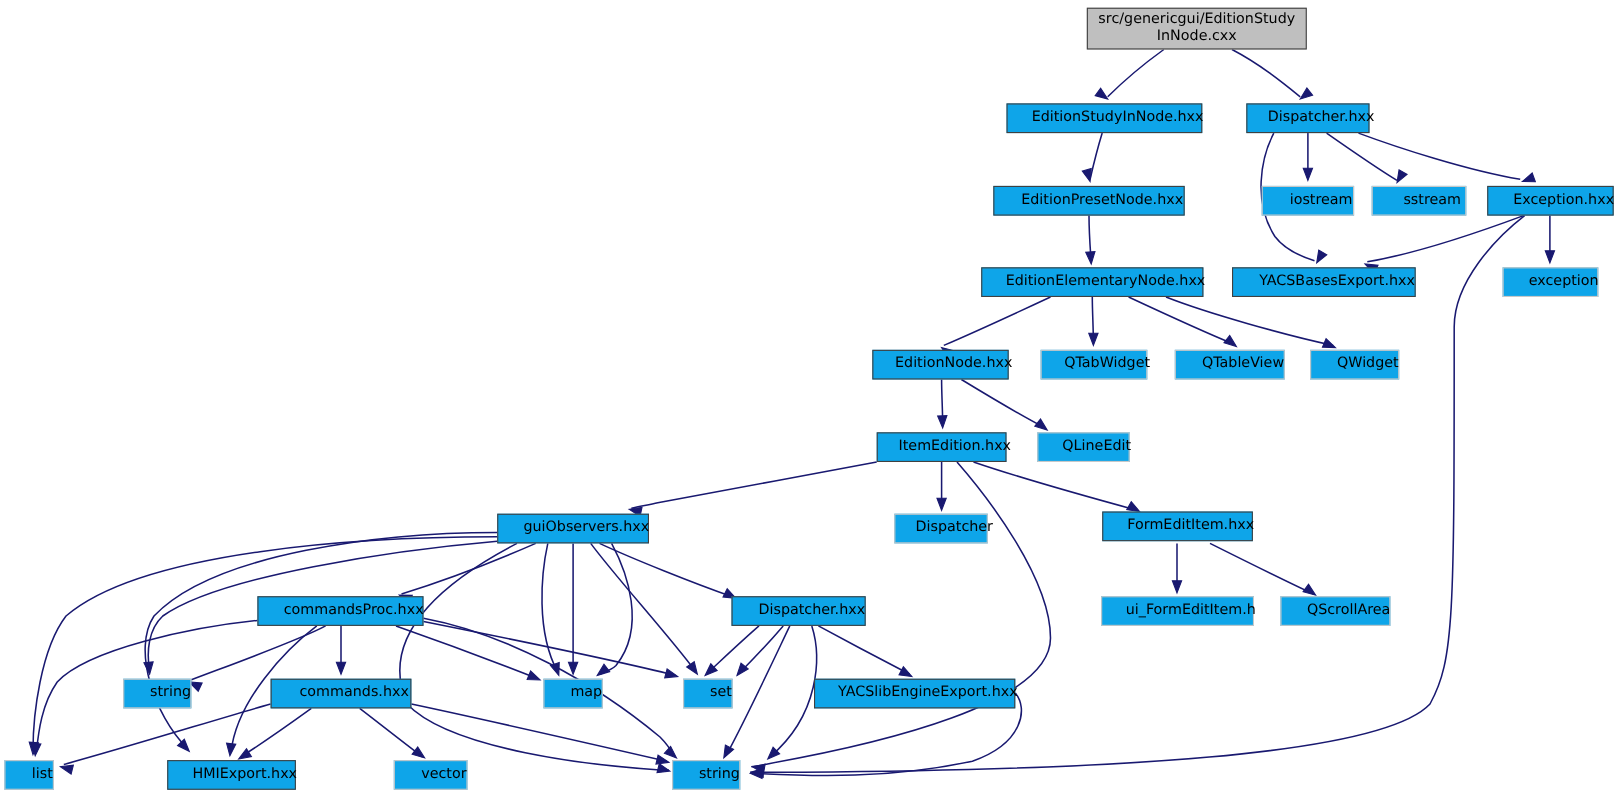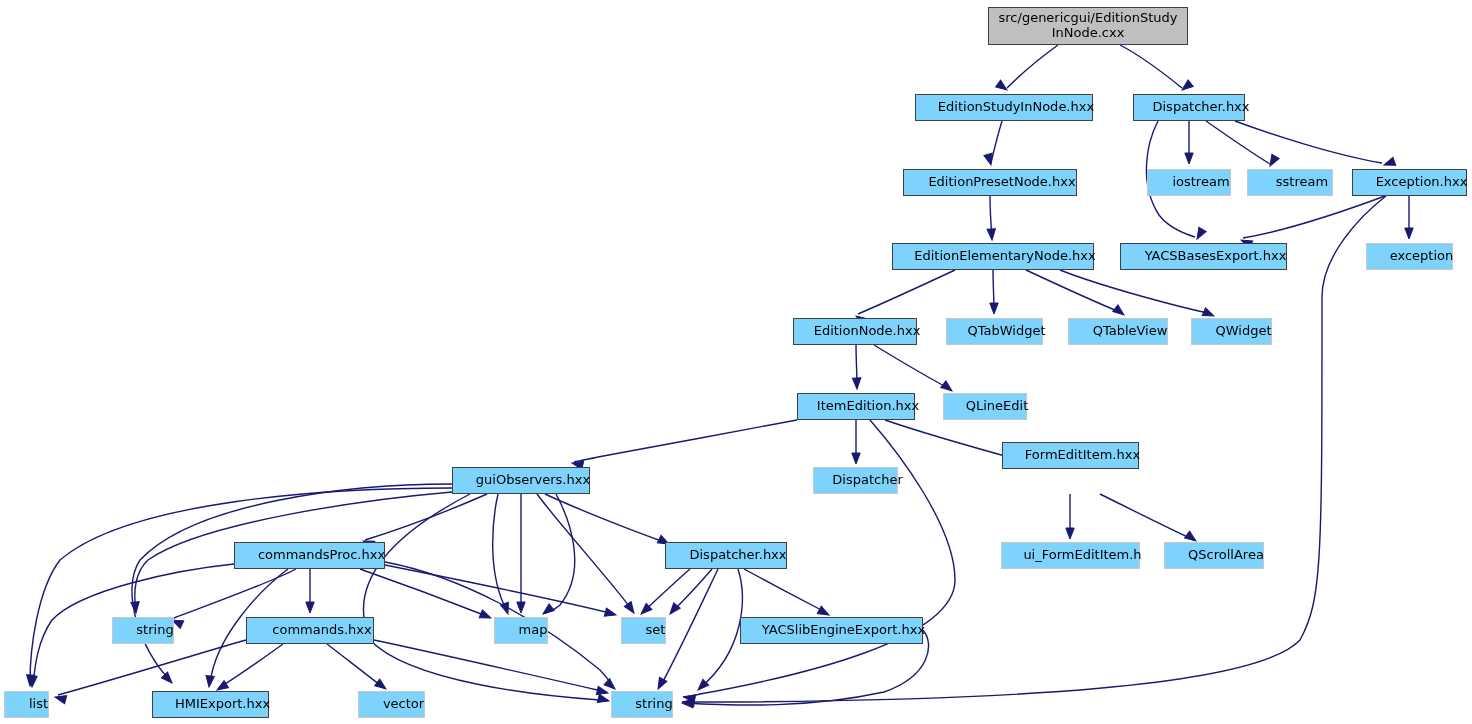--- a/index.html
+++ b/index.html
@@ -37,21 +37,21 @@
     position: absolute;
     box-sizing: border-box;
     display: flex;
     align-items: center;
     justify-content: center;
     text-align: center;
     color: #000000;
     font-size: 13px;
     line-height: 1.12;
     white-space: pre-line;
-    background: #7dd3fc;
+    background: #0ea5e9;
     z-index: 5;
     padding-left: 24px;
   }
   .gnode.sys {
     border: 1px solid #c8c8c8;
   }
   .gnode.local {
     border: 1.6px solid #404040;
   }
   .gnode.root {
@@ -178,21 +178,21 @@
     <div class="gnode local" style="left: 892px; top: 243px; width: 202px; height: 27px;">EditionElementaryNode.hxx</div>
     <div class="gnode sys" style="left: 1366px; top: 243px; width: 87px; height: 27px;">exception</div>
     <div class="gnode local" style="left: 793px; top: 318px; width: 124px; height: 27px;">EditionNode.hxx</div>
     <div class="gnode sys" style="left: 946px; top: 318px; width: 97px; height: 27px;">QTabWidget</div>
     <div class="gnode sys" style="left: 1068px; top: 318px; width: 100px; height: 27px;">QTableView</div>
     <div class="gnode sys" style="left: 1191px; top: 318px; width: 81px; height: 27px;">QWidget</div>
     <div class="gnode local" style="left: 797px; top: 393px; width: 118px; height: 27px;">ItemEdition.hxx</div>
     <div class="gnode sys" style="left: 943px; top: 393px; width: 84px; height: 27px;">QLineEdit</div>
     <div class="gnode local" style="left: 452px; top: 467px; width: 138px; height: 27px;">guiObservers.hxx</div>
     <div class="gnode sys" style="left: 813px; top: 467px; width: 85px; height: 27px;">Dispatcher</div>
-    <div class="gnode local" style="left: 1002px; top: 442px; width: 137px; height: 27px; text-align: center;">FormEditItem.hxx</div>
+    <div class="gnode local" style="left: 1002px; top: 465px; width: 137px; height: 27px; text-align: center;">FormEditItem.hxx</div>
     <div class="gnode local" style="left: 234px; top: 542px; width: 151px; height: 27px;">commandsProc.hxx</div>
     <div class="gnode local" style="left: 665px; top: 542px; width: 122px; height: 27px;">Dispatcher.hxx</div>
     <div class="gnode sys" style="left: 1001px; top: 542px; width: 139px; height: 27px;">ui_FormEditItem.h</div>
     <div class="gnode sys" style="left: 1164px; top: 542px; width: 100px; height: 27px;">QScrollArea</div>
     <div class="gnode sys" style="left: 112px; top: 617px; width: 62px; height: 27px;">string</div>
     <div class="gnode local" style="left: 246px; top: 617px; width: 128px; height: 27px;">commands.hxx</div>
     <div class="gnode sys" style="left: 494px; top: 617px; width: 54px; height: 27px;">map</div>
     <div class="gnode sys" style="left: 621px; top: 617px; width: 45px; height: 27px;">set</div>
     <div class="gnode local" style="left: 740px; top: 617px; width: 183px; height: 27px;">YACSlibEngineExport.hxx</div>
     <div class="gnode sys" style="left: 4px; top: 691px; width: 45px; height: 27px;">list</div>

